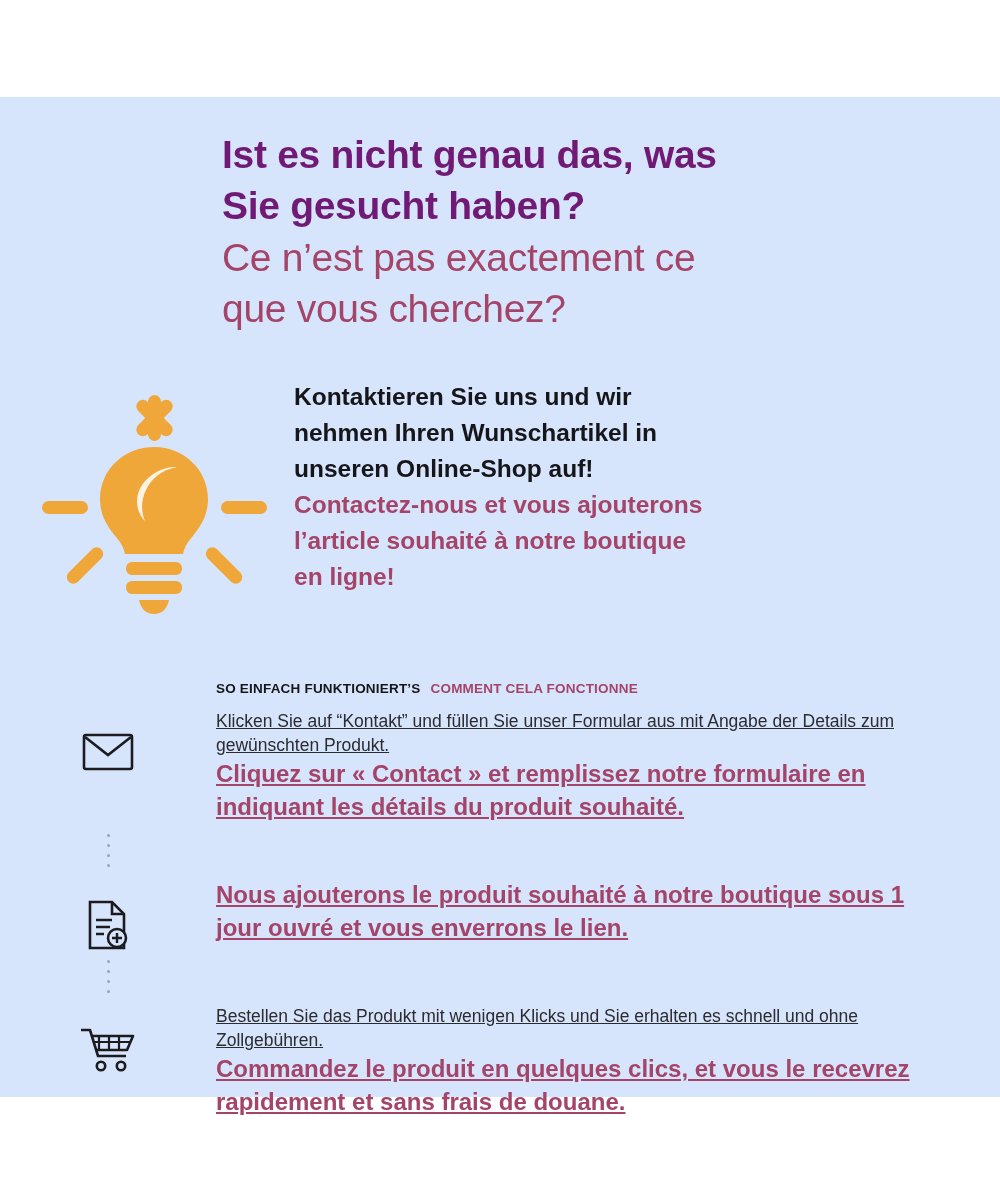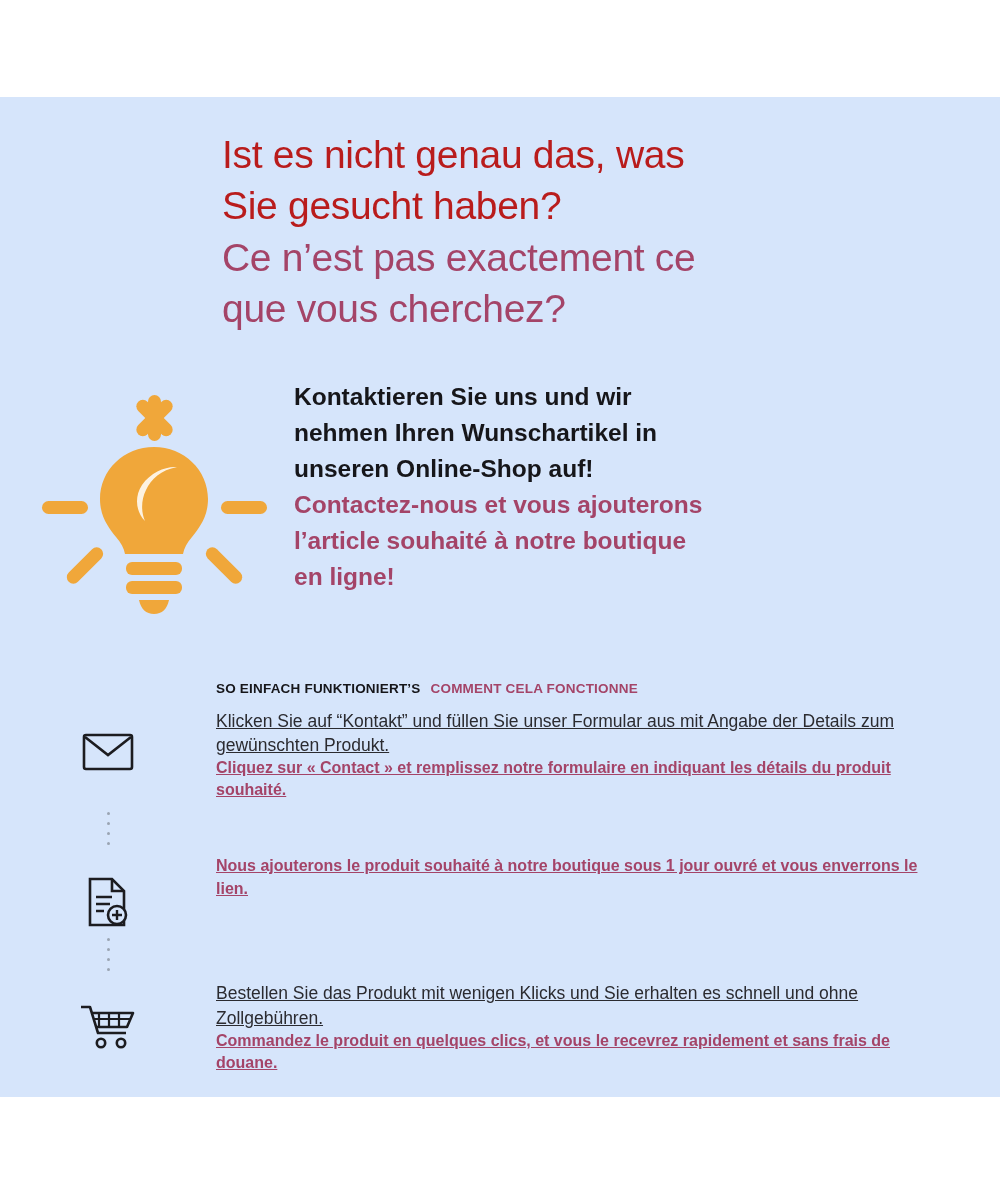--- a/index.html
+++ b/index.html
@@ -27,22 +27,22 @@
   
   .headline {
     position: absolute;
     left: 222px;
     top: 32px;
     width: 720px;
   }
   .headline .de {
     font-size: 39px;
     line-height: 1.32;
-    font-weight: normal;
-    color: #b91c1c;
+    font-weight: bold;
+    color: #701a75;
     letter-spacing: -0.3px;
     margin: 0;
   }
   .headline .fr {
     font-size: 39px;
     line-height: 1.32;
     font-weight: normal;
     color: #a44468;
     letter-spacing: -0.3px;
     margin: 0;
@@ -131,21 +131,21 @@
   .step-body p {
     margin: 0;
     text-decoration: underline;
   }
   .step-body .de {
     font-size: 17.5px;
     line-height: 1.38;
     color: #2b2b30;
   }
   .step-body .fr {
-    font-size: 16px;
+    font-size: 24px;
     line-height: 1.38;
     font-weight: bold;
     color: #a44468;
   }
   .dots {
     width: 216px;
     height: 54px;
     display: flex;
     flex-direction: column;
     align-items: center;

